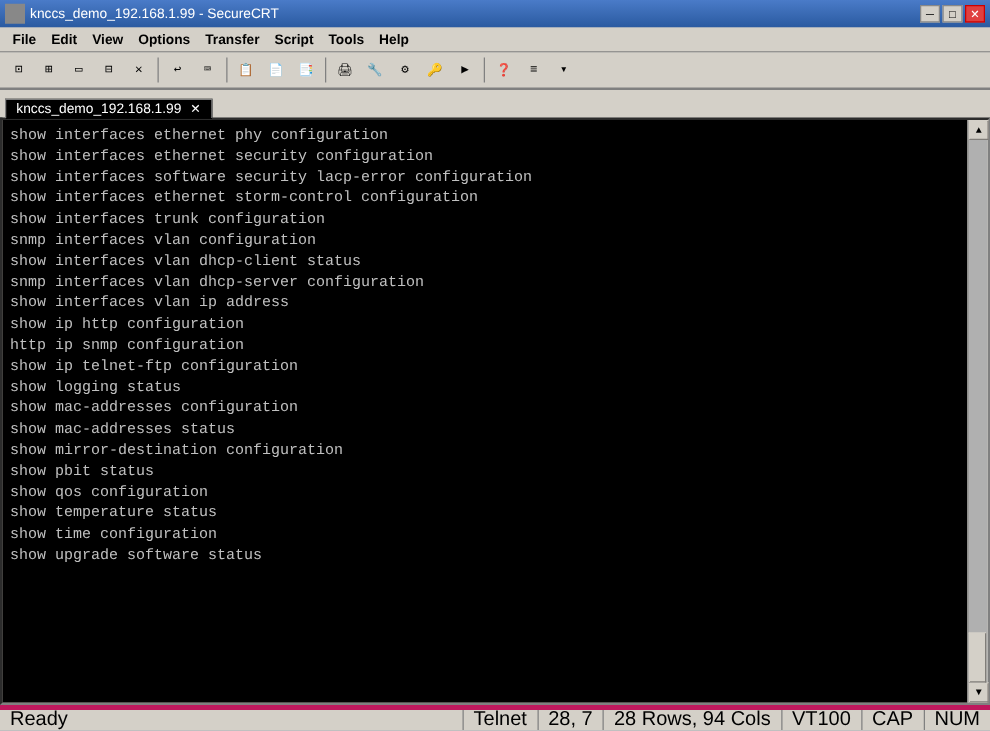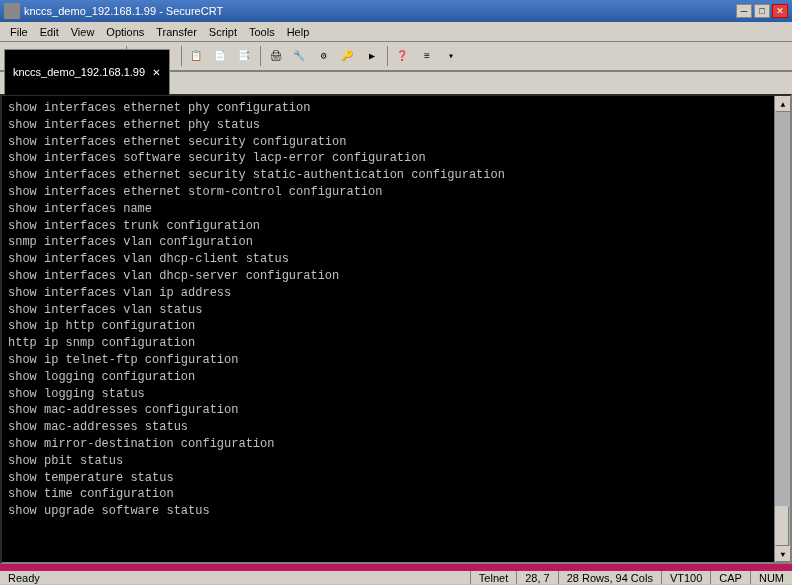--- a/index.html
+++ b/index.html
@@ -35,20 +35,21 @@
     
     .menu-bar {
       background: #d4d0c8;
       height: 20px;
       display: flex;
       align-items: center;
       padding: 0 4px;
       font-family: 'Segoe UI', Arial, sans-serif;
       font-size: 11px;
       border-bottom: 1px solid #808080;
+      font-weight: bold;
     }
     .menu-item {
       padding: 2px 6px;
       cursor: pointer;
     }
 
     
     .toolbar {
       background: #d4d0c8;
       height: 30px;
@@ -73,21 +74,21 @@
       background: #d4d0c8;
       height: 22px;
       display: flex;
       align-items: flex-end;
       padding: 0 4px;
     }
     .tab {
       background: #d4d0c8;
       border: 1px solid #808080;
       border-bottom: none;
-      padding: 16px 8px;
+      padding: 1px 8px;
       font-family: 'Segoe UI', Arial, sans-serif;
       font-size: 11px;
       cursor: pointer;
       position: relative;
       top: 1px;
     }
     .tab.active {
       background: #000;
       color: white;
       border-bottom: 1px solid #000;
@@ -146,23 +147,23 @@
       position: absolute;
       bottom: 0;
     }
 
     
     .status-bar {
       background: #d4d0c8;
       height: 20px;
       display: flex;
       align-items: center;
-      border-top: 7px solid #be185d;
-      font-family: 'Segoe UI', Arial, sans-serif;
-      font-size: 11px;
+      border-top: 4px solid #be185d;
+      font-family: 'Segoe UI', Arial, sans-serif;
+      font-size: 16px;
     }
     .status-segment {
       padding: 0 8px;
       border-right: 1px solid #808080;
       height: 100%;
       display: flex;
       align-items: center;
     }
     .status-segment:last-child { border-right: none; }
     .status-ready { flex: 1; }
@@ -221,41 +222,37 @@
 <div class="tab-bar">
   <div class="tab active">
     <span>knccs_demo_192.168.1.99</span>
     <span class="tab-close">✕</span>
   </div>
 </div>
 
 <div class="terminal-wrapper">
   <div class="terminal" id="terminal-content">
   <div class="terminal-line">show interfaces ethernet phy configuration</div>
-      <div class="terminal-line">show interfaces ethernet phy status</div>
       <div class="terminal-line">show interfaces ethernet security configuration</div>
       <div class="terminal-line">show interfaces software security lacp-error configuration</div>
-      <div class="terminal-line">show interfaces ethernet security static-authentication configuration</div>
       <div class="terminal-line">show interfaces ethernet storm-control configuration</div>
-      <div class="terminal-line">show interfaces name</div>
       <div class="terminal-line">show interfaces trunk configuration</div>
       <div class="terminal-line">snmp interfaces vlan configuration</div>
       <div class="terminal-line">show interfaces vlan dhcp-client status</div>
-      <div class="terminal-line">show interfaces vlan dhcp-server configuration</div>
+      <div class="terminal-line">snmp interfaces vlan dhcp-server configuration</div>
       <div class="terminal-line">show interfaces vlan ip address</div>
-      <div class="terminal-line">show interfaces vlan status</div>
       <div class="terminal-line">show ip http configuration</div>
       <div class="terminal-line">http ip snmp configuration</div>
       <div class="terminal-line">show ip telnet-ftp configuration</div>
-      <div class="terminal-line">show logging configuration</div>
       <div class="terminal-line">show logging status</div>
       <div class="terminal-line">show mac-addresses configuration</div>
       <div class="terminal-line">show mac-addresses status</div>
       <div class="terminal-line">show mirror-destination configuration</div>
       <div class="terminal-line">show pbit status</div>
+      <div class="terminal-line">show qos configuration</div>
       <div class="terminal-line">show temperature status</div>
       <div class="terminal-line">show time configuration</div>
       <div class="terminal-line">show upgrade software status</div>
     </div>
   <div class="scrollbar">
     <div class="scroll-btn">▲</div>
     <div class="scroll-track">
       <div class="scroll-thumb"></div>
     </div>
     <div class="scroll-btn">▼</div>

